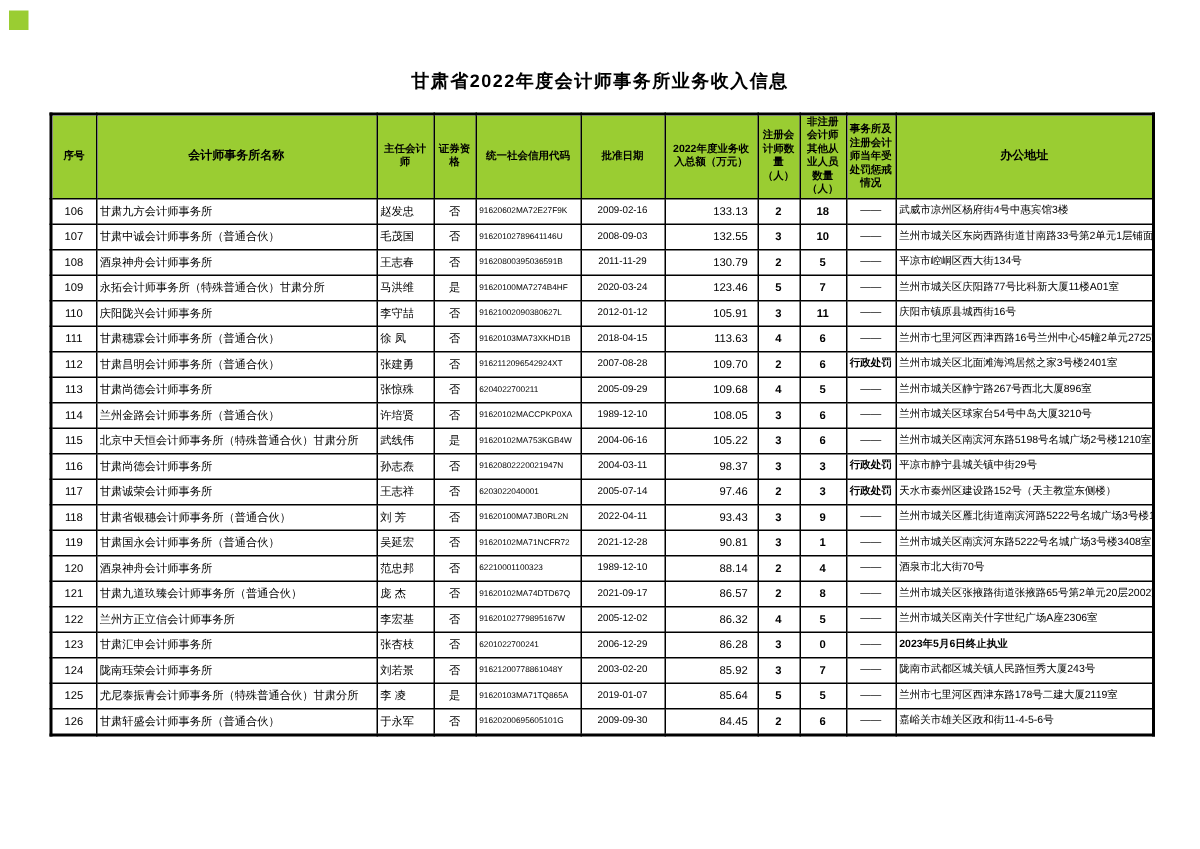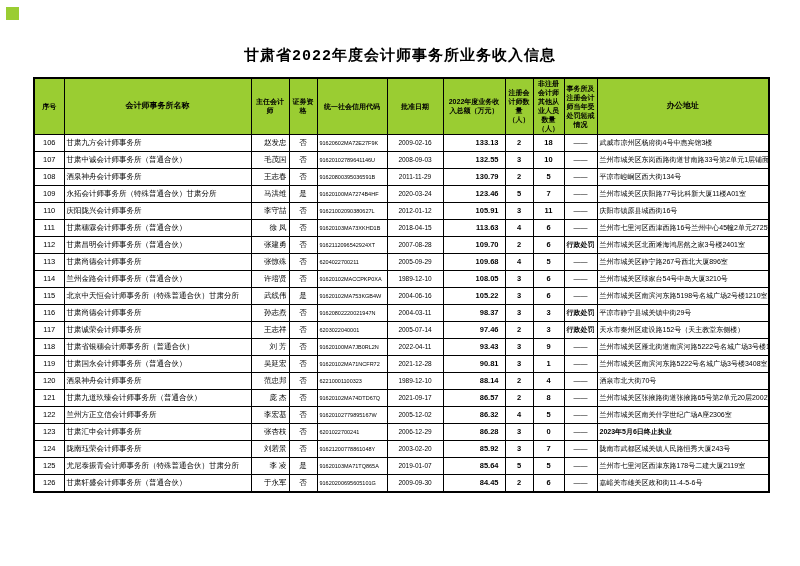--- a/index.html
+++ b/index.html
@@ -9,21 +9,21 @@
     font-family:"Liberation Sans","DejaVu Sans",sans-serif;
     color:#000;position:relative;overflow:hidden;
   }
   .page{position:relative;width:800px;height:566px;}
   .corner-mark{
     position:absolute;left:6px;top:7px;width:13px;height:13px;
     background:var(--header-bg);
   }
   .page-title{
     margin:0;padding-top:46px;padding-bottom:12px;
-    text-align:center;font-size:15px;font-weight:bold;letter-spacing:1px;font-family:Liberation Mono, monospace;
+    text-align:center;font-size:12px;font-weight:bold;letter-spacing:1px;
   }
   table.income-table{
     border-collapse:collapse;table-layout:fixed;
     margin-left:33px;width:735px;
     border:2px solid var(--border);
   }
   .income-table th,.income-table td{
     border:1px solid var(--border);
     padding:0 2px;overflow:hidden;
   }
@@ -31,25 +31,25 @@
     background:var(--header-bg);
     font-size:7px;font-weight:bold;line-height:1.3;
     height:44px;text-align:center;word-break:break-all;
   }
   .income-table thead th.h-wide{font-size:8px;text-align:center;}
   .income-table td{
     font-size:7.5px;height:16px;white-space:nowrap;line-height:16px;
   }
   td.c0{text-align:center;}
   td.c1{text-align:left;}
-  td.c2{text-align:right;letter-spacing:0px;}
+  td.c2{text-align:left;letter-spacing:0px;}
   td.c3{text-align:center;}
   td.c4{font-size:5.5px;text-align:left;letter-spacing:0;}
   td.c5{text-align:center;font-size:6.5px;}
-  td.c6{text-align:right;font-weight:bold;padding-right:6px;}
+  td.c6{text-align:right;font-weight:normal;padding-right:6px;}
   td.c7,td.c8{text-align:center;font-weight:bold;}
   td.c9{text-align:center;font-size:7px;}
   td.c9.penalty-hit{font-weight:bold;}
   td.c10{text-align:left;font-size:7px;}
   td.c10.addr-bold{font-weight:bold;}
   
   col.w0{width:30px;} col.w1{width:187px;} col.w2{width:38px;}
   col.w3{width:28px;} col.w4{width:70px;}  col.w5{width:56px;}
   col.w6{width:62px;} col.w7{width:28px;}  col.w8{width:31px;}
   col.w9{width:33px;} col.w10{width:172px;}

